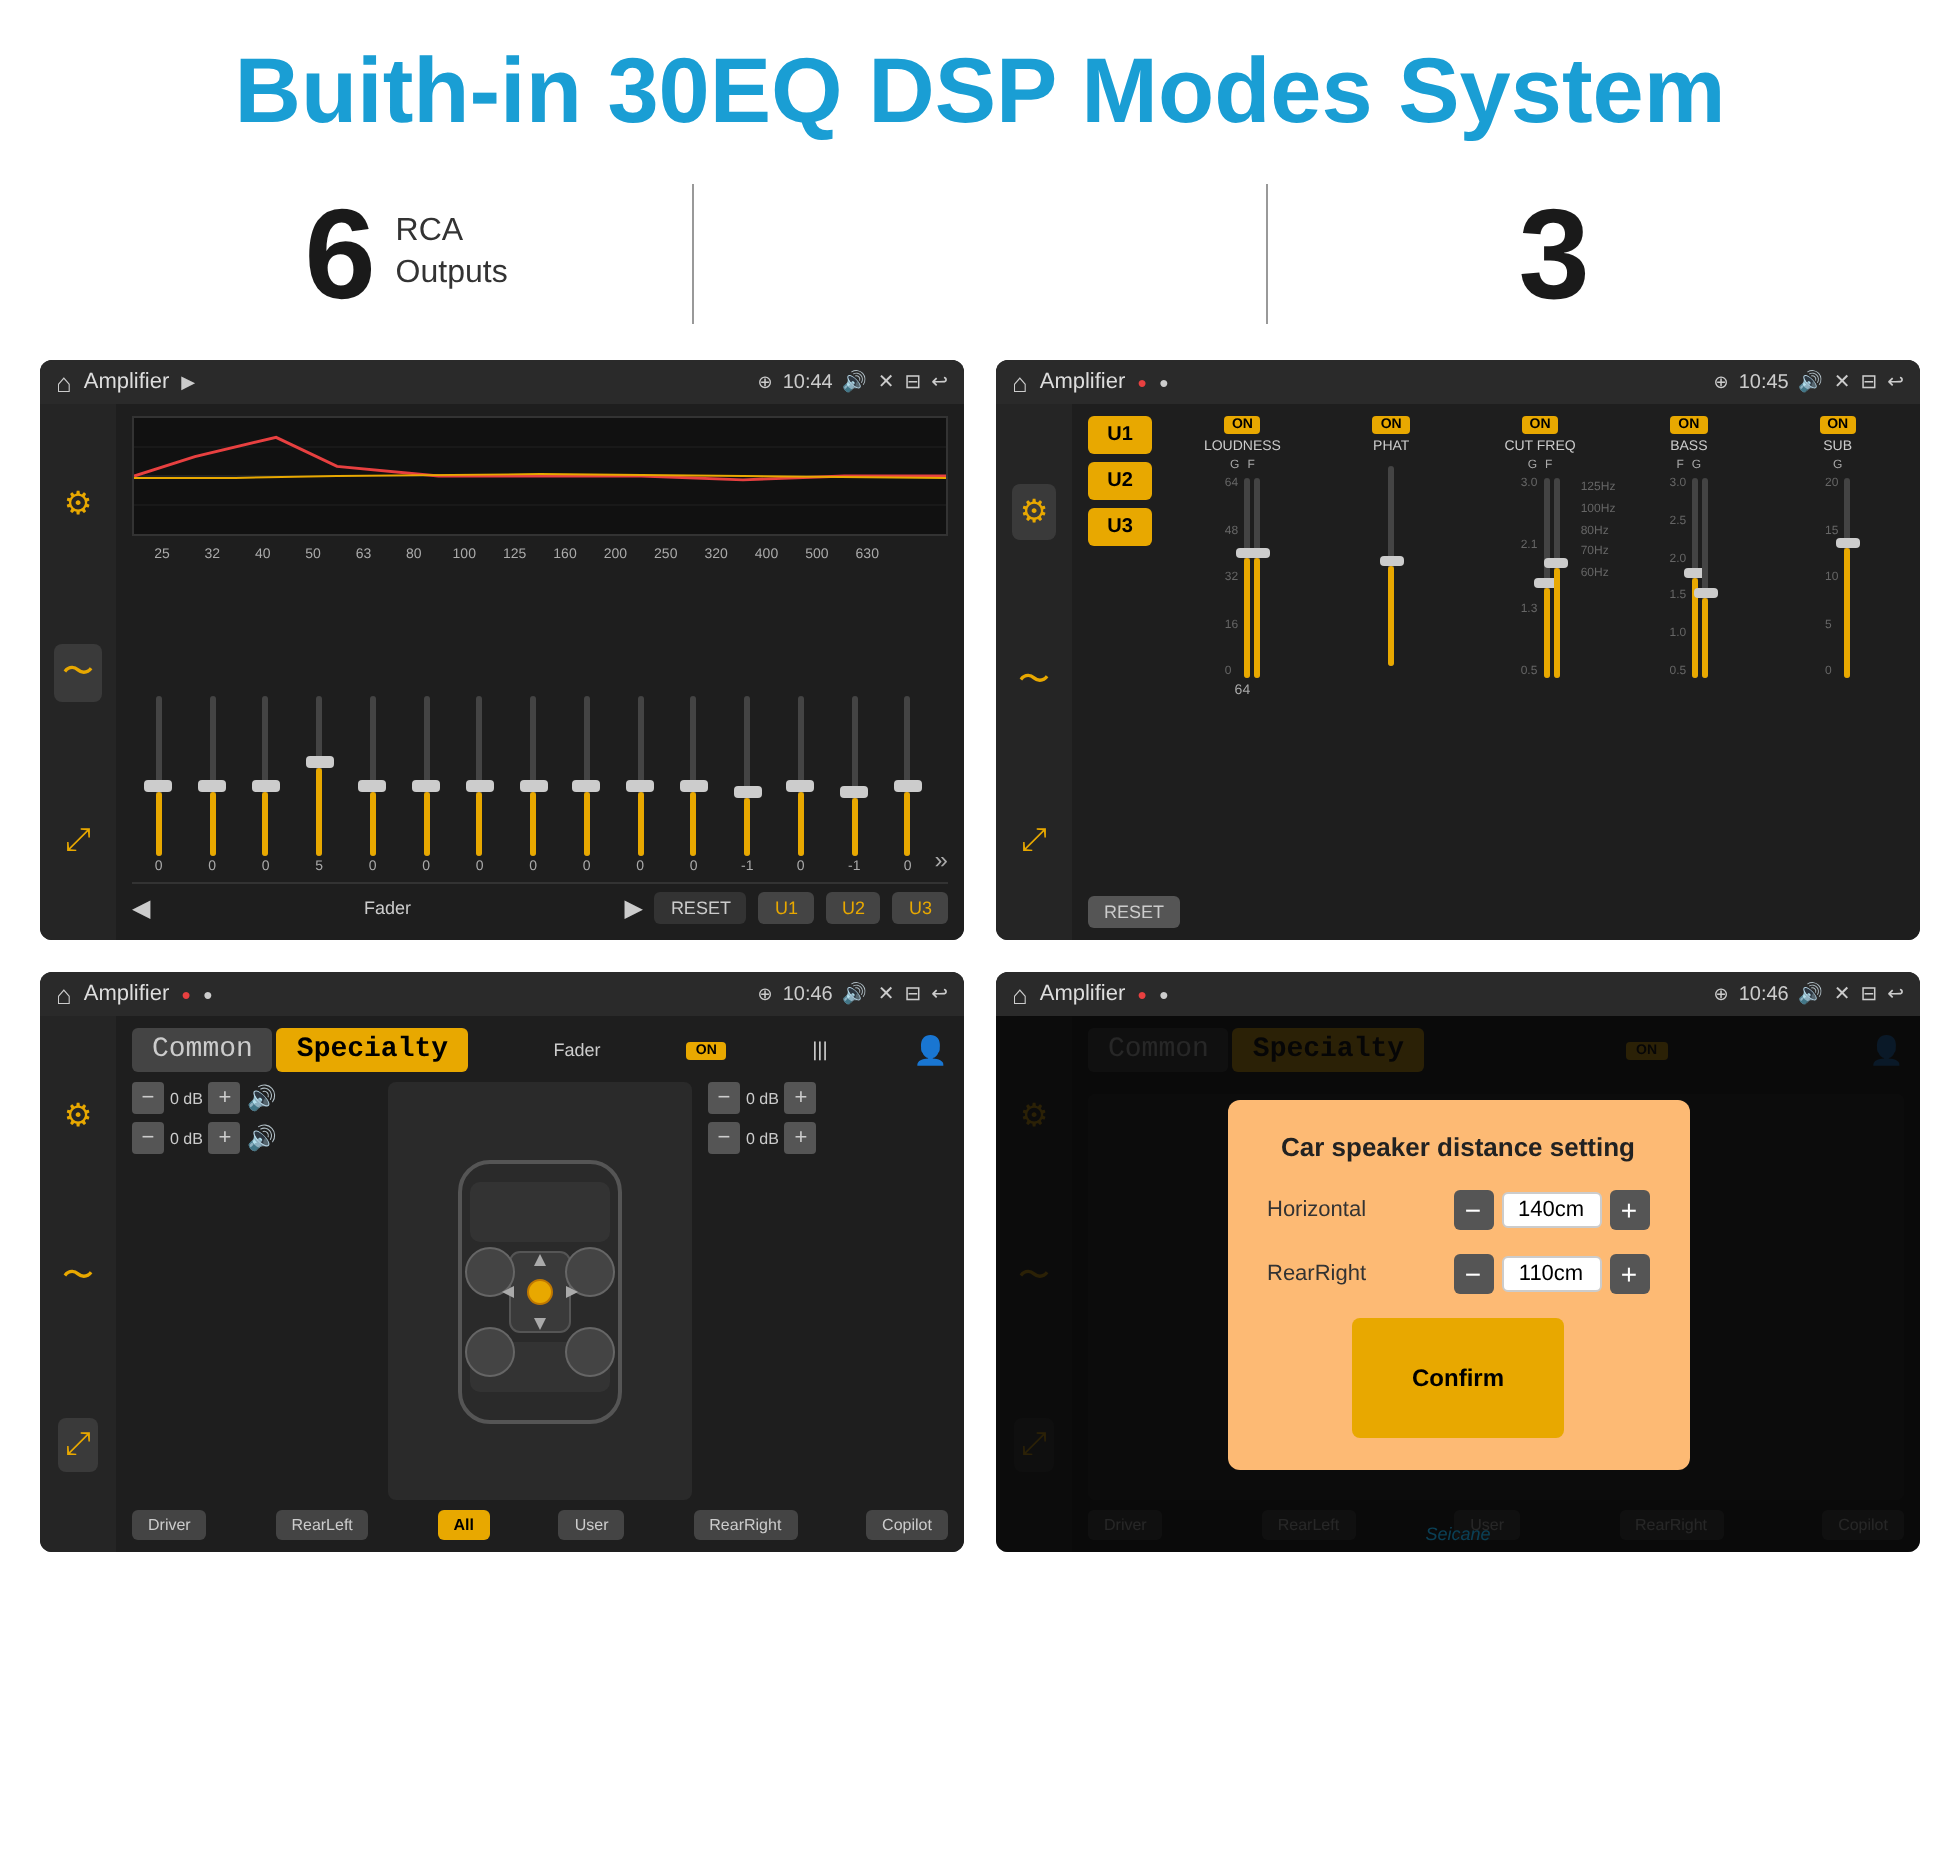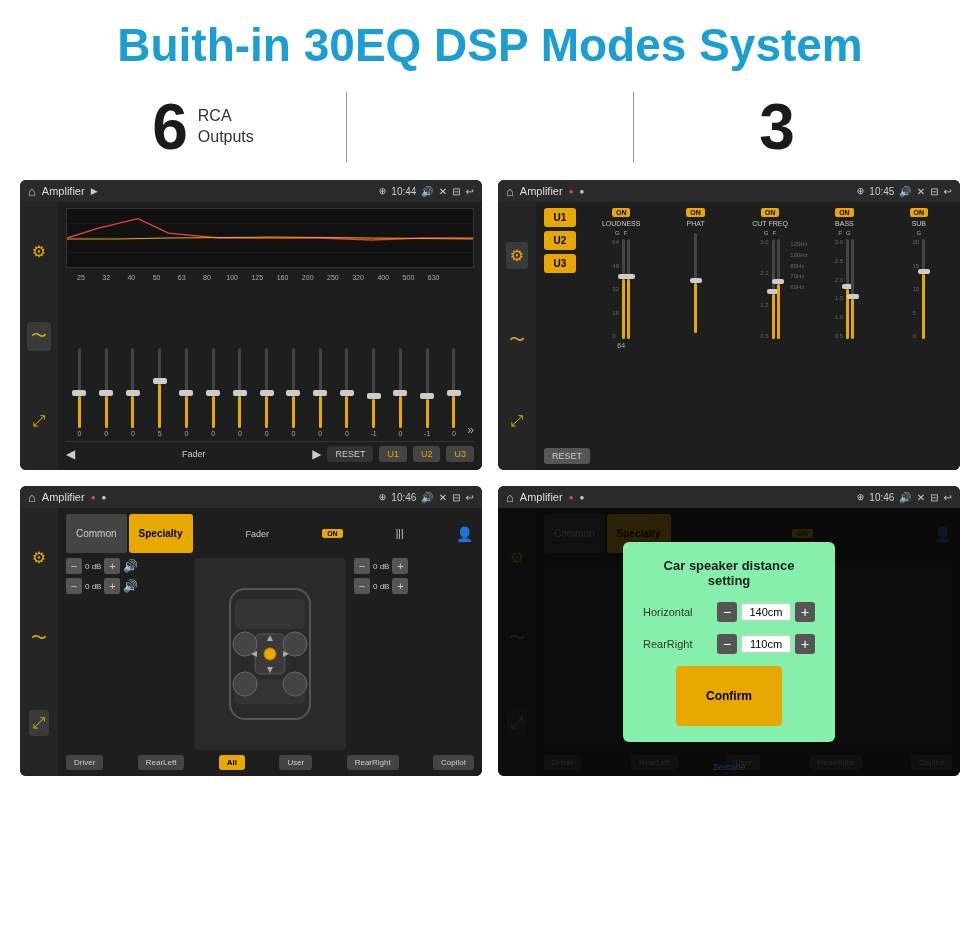--- a/index.html
+++ b/index.html
@@ -354,25 +354,26 @@
     .top-controls {
       display: flex;
       align-items: center;
       justify-content: space-between;
     }
     .tab-group {
       display: flex;
       gap: 2px;
     }
     .tab-btn {
-      padding: 14px 10px;
+      padding: 3px 10px;
       border: none;
       border-radius: 3px;
-      font-size: 10px;
+      font-size: 14px;
       cursor: pointer;
+      font-family: Liberation Mono, monospace;
     }
     .tab-btn.active { background: #e8a800; color: #000; font-weight: bold; }
     .tab-btn.inactive { background: #444; color: #ccc; }
     .fader-label { color: #ccc; font-size: 9px; }
     .on-toggle { background: #e8a800; color: #000; font-size: 7px; font-weight: bold; padding: 1px 5px; border-radius: 2px; }
     .profile-icon { color: #ccc; font-size: 14px; }
 
     .speaker-layout {
       display: flex;
       gap: 8px;
@@ -445,24 +446,24 @@
       position: absolute;
       top: 22px;
       left: 0; right: 0; bottom: 0;
       background: rgba(0,0,0,0.6);
       display: flex;
       align-items: center;
       justify-content: center;
       z-index: 10;
     }
     .dialog-box {
-      background: #86efac;
+      background: #fdba74;
       border-radius: 6px;
       padding: 16px 20px;
-      width: 212px;
+      width: 231px;
     }
     .dialog-title {
       font-size: 13px;
       font-weight: bold;
       color: #222;
       text-align: center;
       margin-bottom: 14px;
     }
     .dialog-row {
       display: flex;

